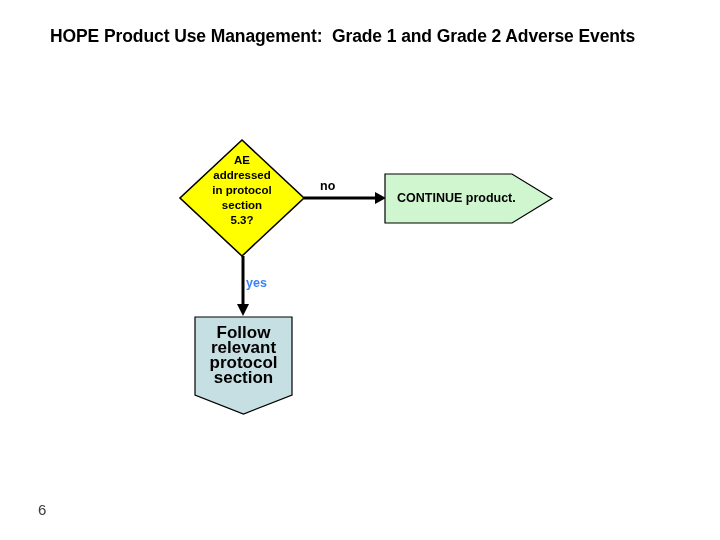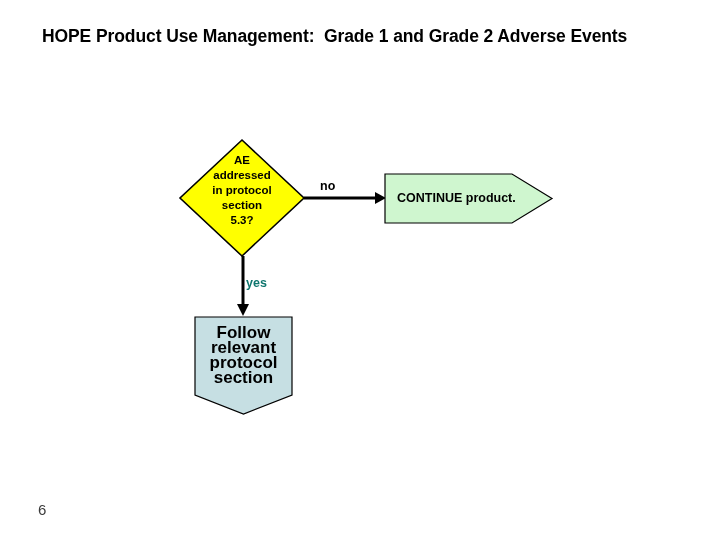--- a/index.html
+++ b/index.html
@@ -10,21 +10,21 @@
   .slide {
     position: relative;
     width: 720px;
     height: 540px;
     background: #ffffff;
     overflow: hidden;
     font-family: "Liberation Sans", sans-serif;
   }
   .slide-title {
     position: absolute;
-    left: 42px;
+    left: 50px;
     top: 26px;
     font-size: 17.5px;
     font-weight: bold;
     color: #000000;
     white-space: pre;
     letter-spacing: -0.1px;
   }
   .diagram-svg {
     position: absolute;
     left: 0;
@@ -59,21 +59,21 @@
     font-size: 12.5px;
     font-weight: bold;
     color: #000000;
   }
   .yes-label {
     position: absolute;
     left: 246px;
     top: 276px;
     font-size: 12.5px;
     font-weight: bold;
-    color: #0f766e;
+    color: #3b82f6;
   }
   .continue-label {
     position: absolute;
     left: 397px;
     top: 191px;
     font-size: 12.5px;
     font-weight: bold;
     color: #000000;
     white-space: pre;
   }

